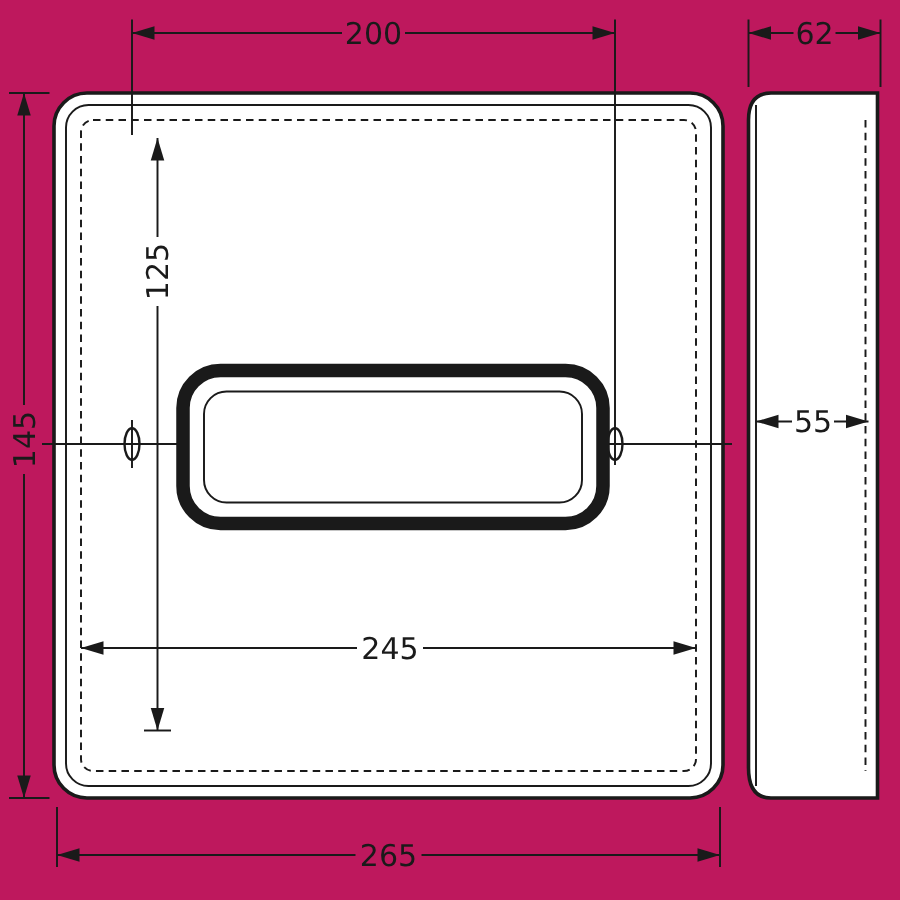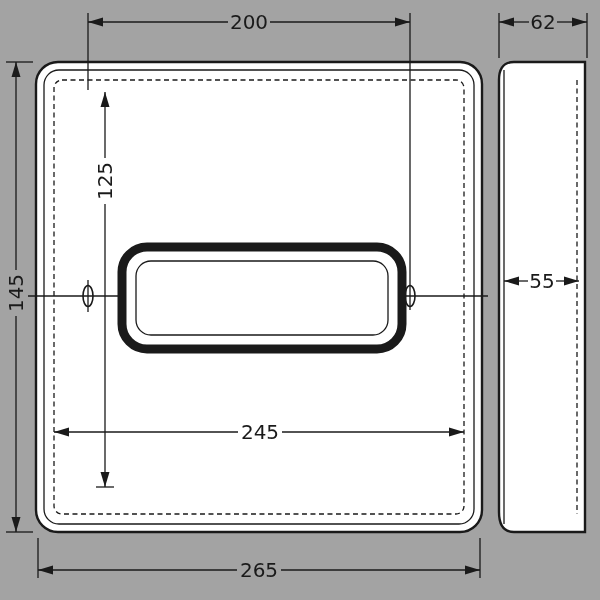--- a/index.html
+++ b/index.html
@@ -7,21 +7,21 @@
     padding: 0;
     background: #ffffff;
     width: 600px;
     height: 600px;
     overflow: hidden;
     font-family: "DejaVu Sans", sans-serif;
   }
   #stage {
     width: 600px;
     height: 600px;
-    background: #a3a3a3;
+    background: #be185d;
     position: relative;
     text-align: center;
   }
   svg {
     display: block;
   }
   svg .line {
     stroke: #1a1a1a;
     fill: none;
     stroke-width: 1.3;

